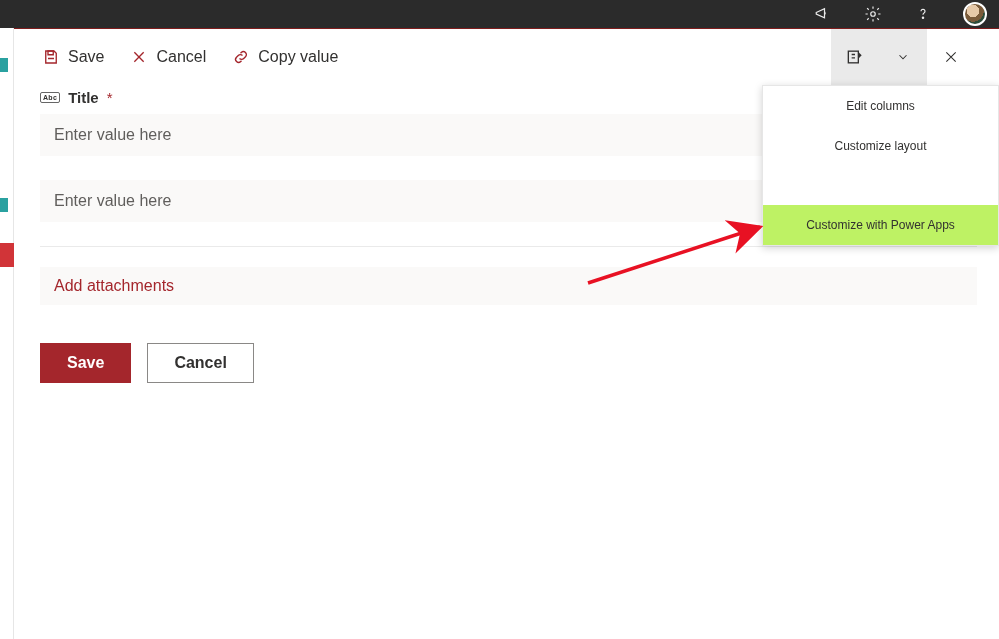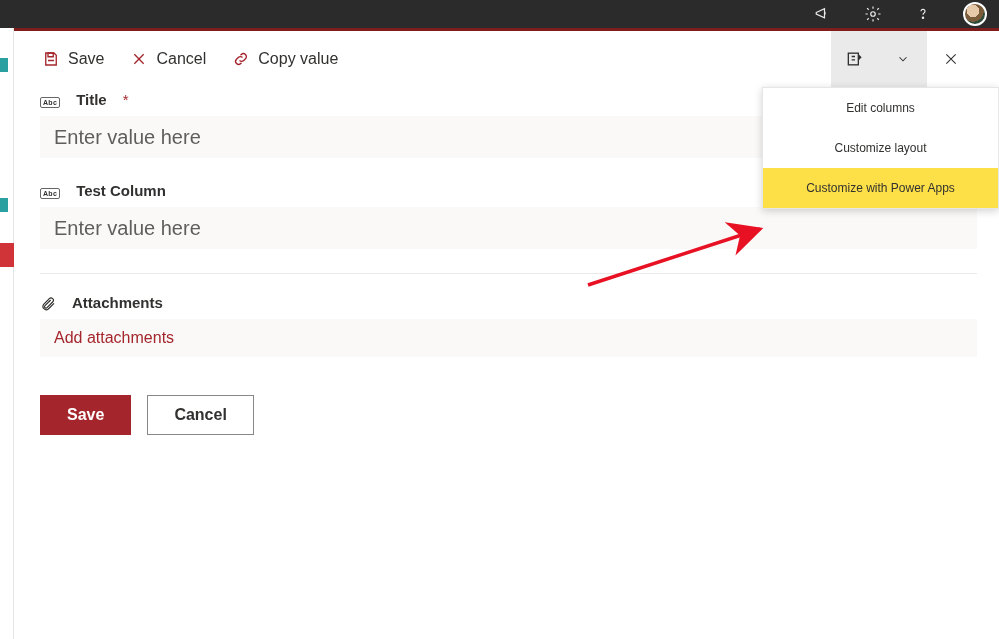--- a/index.html
+++ b/index.html
@@ -10,57 +10,57 @@
     .app-header .hicon { width: 20px; height: 20px; display: flex; align-items: center; justify-content: center; opacity: .9; cursor: pointer; }
     .app-header .avatar { width: 24px; height: 24px; border-radius: 50%; background: radial-gradient(circle at 40% 35%, #e6c9a8 0 35%, #7a5b3a 36% 60%, #2e4d3a 61% 100%); border: 2px solid #fff; }
 
     
     .left-strip { position: absolute; left: 0; top: 28px; width: 14px; height: 611px; background: #fff; border-right: 1px solid #e6e6e6; }
     .left-strip .teal { position: absolute; left: 0; top: 30px; width: 8px; height: 14px; background: #2aa1a0; }
     .left-strip .teal2 { top: 170px; }
     .left-strip .red { position: absolute; left: 0; top: 215px; width: 14px; height: 24px; background: #d13438; }
 
     
-    .panel { position: absolute; left: 14px; right: 0; top: 28px; bottom: 0; background: #fff; border-top: 3px solid #7f1d1d; }
+    .panel { position: absolute; left: 14px; right: 0; top: 28px; bottom: 0; background: #fff; border-top: 1px solid #7f1d1d; }
 
     
     .cmd-bar { height: 56px; display: flex; align-items: center; padding: 0 24px; gap: 18px; font-size: 16px; color: #323130; }
     .cmd-btn { display: flex; align-items: center; gap: 8px; cursor: pointer; padding: 6px 4px; user-select: none; }
     .cmd-btn .cicn { width: 18px; height: 18px; display: flex; align-items: center; justify-content: center; color: #a4262c; }
     .cmd-btn .cicn.link { color: #a4262c; }
     .cmd-bar .spacer { flex: 1; }
     .right-tools { display: flex; align-items: center; gap: 0; }
     .tool-btn { width: 48px; height: 56px; display: flex; align-items: center; justify-content: center; cursor: pointer; color: #323130; }
     .tool-btn.active { background: #eaeaea; }
 
     
     .form { padding: 4px 22px 0 26px; }
     .field { margin-bottom: 24px; }
-    .field-label { display: flex; align-items: flex-end; gap: 16px; font-size: 15px; font-weight: 600; color: #323130; margin-bottom: 8px; }
+    .field-label { display: flex; align-items: center; gap: 8px; font-size: 15px; font-weight: 600; color: #323130; margin-bottom: 8px; }
     .field-label .req { color: #a4262c; font-weight: 400; }
     .abc-badge { display: inline-flex; align-items: center; justify-content: center; border: 1px solid #666; border-radius: 2px; font-size: 7px; padding: 1px 2px; color: #323130; line-height: 1; font-weight: 600; letter-spacing: .3px; }
     .label-icon { width: 16px; height: 16px; display: flex; align-items: center; justify-content: center; color: #323130; }
-    .input { width: 100%; height: 42px; background: #faf9f8; border: none; outline: none; font-size: 20px; padding: 0 14px; color: #1d4ed8; }
+    .input { width: 100%; height: 42px; background: #faf9f8; border: none; outline: none; font-size: 16px; padding: 0 14px; color: #1d4ed8; }
     .input::placeholder { color: #605e5c; }
     .static-box { width: 100%; min-height: 42px; background: #faf9f8; padding: 10px 14px; font-size: 16px; color: #323130; }
 
     .divider { height: 1px; background: #eaeaea; margin: 10px 0 20px 0; }
 
     .add-attach { color: #a4262c; font-size: 16px; padding: 10px 14px; background: #faf9f8; cursor: pointer; }
 
     
     .footer { display: flex; gap: 16px; padding: 14px 0 0 0; }
     .btn { height: 40px; padding: 0 26px; font-size: 16px; font-weight: 600; display: inline-flex; align-items: center; justify-content: center; cursor: pointer; border: 1px solid transparent; user-select: none; }
     .btn-primary { background: #a4262c; color: #fff; }
     .btn-default { background: #fff; color: #323130; border: 1px solid #8a8886; }
 
     
     .dropdown { position: absolute; top: 56px; right: 0; width: 237px; background: #fff; box-shadow: 0 2px 8px rgba(0,0,0,.18); border: 1px solid #e6e6e6; z-index: 10; font-size: 12px; text-align: center; }
     .dropdown .item { padding: 13px 14px; color: #323130; cursor: pointer; }
-    .dropdown .item.highlight { background: #fde047; }
+    .dropdown .item.highlight { background: #bef264; margin-top: 39px; }
 
     
     .arrow-layer { position: absolute; left: 14px; top: 28px; right: 0; bottom: 0; pointer-events: none; z-index: 20; }
   </style>
 </head>
 <body>
 
 <div class="app-header">
   <div class="hicon">
     <svg viewBox="0 0 24 24" width="18" height="18" fill="none" stroke="#fff" stroke-width="1.6">
@@ -151,39 +151,27 @@
     <div class="field">
       <div class="field-label">
         <span class="abc-badge">Abc</span>
         <span>Title</span>
         <span class="req">*</span>
       </div>
       <input class="input" type="text" placeholder="Enter value here" style="">
     </div>
 
     <div class="field">
-      <div class="field-label">
-        <span class="abc-badge">Abc</span>
-        <span>Test Column</span>
-      </div>
       <input class="input" type="text" placeholder="Enter value here" style="">
     </div>
 
 
     <div class="divider"></div>
 
     <div class="field">
-      <div class="field-label">
-        <span class="label-icon">
-          <svg viewBox="0 0 24 24" width="16" height="16" fill="none" stroke="#323130" stroke-width="1.8">
-              <path d="M21 12.5l-8.5 8.5a5 5 0 0 1-7-7L14 5.5a3.5 3.5 0 0 1 5 5L10.5 19a2 2 0 0 1-3-3L16 7.5"></path>
-            </svg>
-        </span>
-        <span>Attachments</span>
-      </div>
       <div class="add-attach">Add attachments</div>
     </div>
 
     <div class="footer">
       <div class="btn btn-primary">Save</div>
       <div class="btn btn-default">Cancel</div>
     </div>
 
   </div>
 

